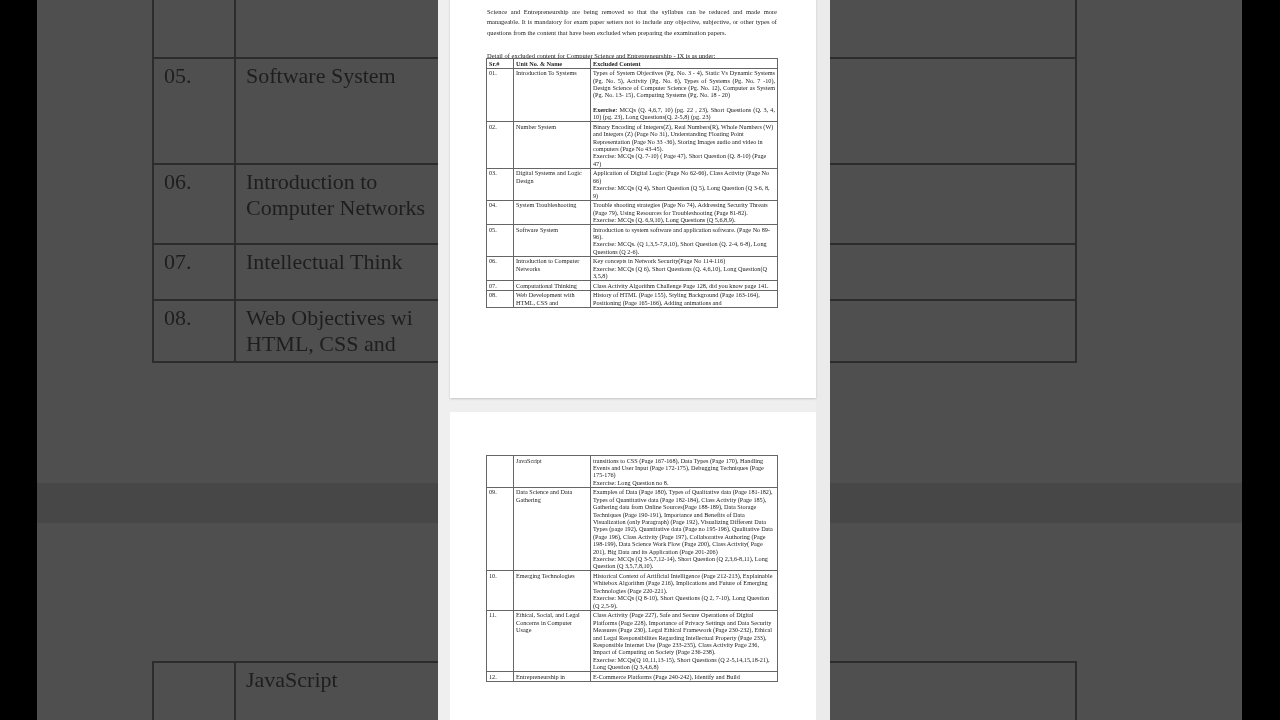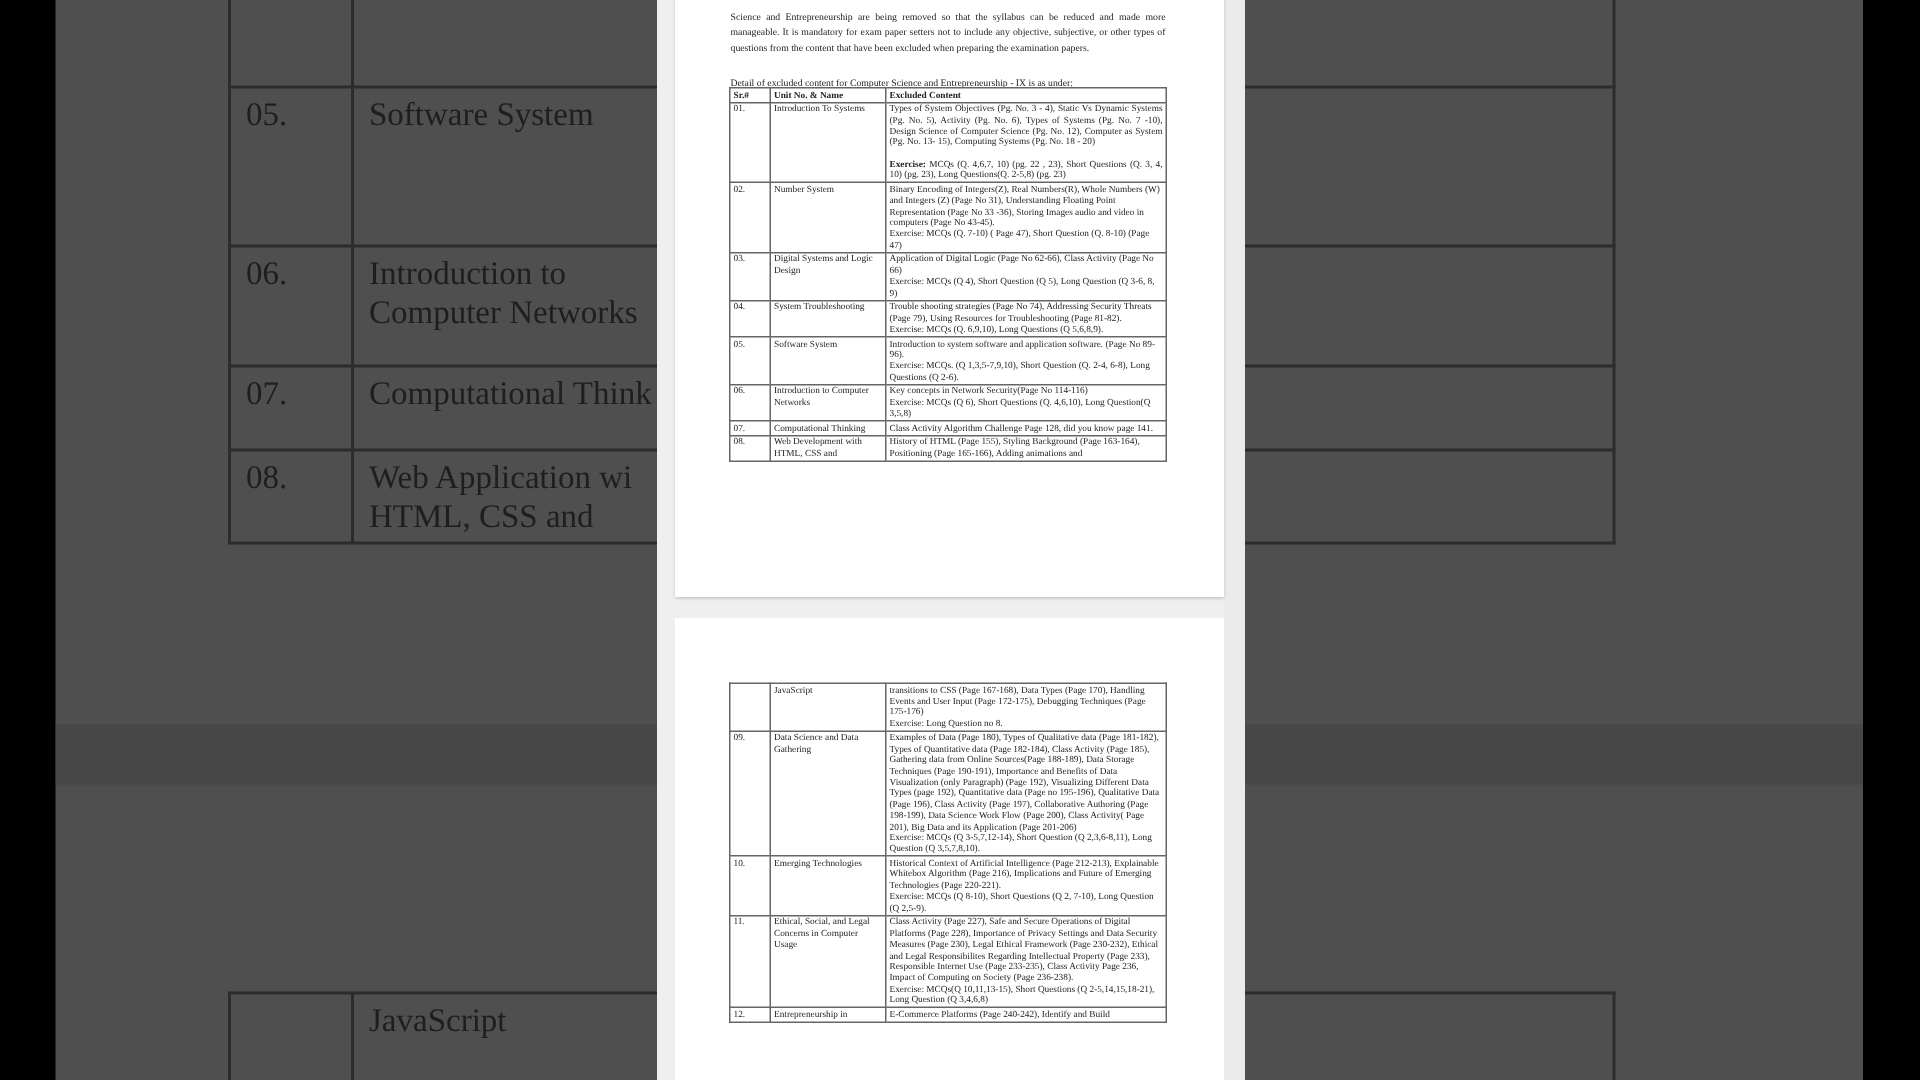--- a/index.html
+++ b/index.html
@@ -77,26 +77,26 @@
 ort Question (Q. 2-4, 6-</td>
     </tr>
     <tr>
       <td class="c1" style="height:70px">06.</td>
       <td class="c2">Introduction to Computer Networks</td>
       <td class="c3" style="white-space:pre-line">ge No 114-116)
 ns (Q. 4,6,10), Long</td>
     </tr>
     <tr>
       <td class="c1" style="height:46px">07.</td>
-      <td class="c2">Computational Think</td>
+      <td class="c2">Intellectual Think</td>
       <td class="c3">ge 128, did you know</td>
     </tr>
     <tr>
       <td class="c1" style="height:46px">08.</td>
-      <td class="c2">Web Application wi HTML, CSS and</td>
+      <td class="c2">Web Objectives wi HTML, CSS and</td>
       <td class="c3" style="white-space:pre-line">Background (Page 163-
 ding animations and</td>
     </tr>
   </tbody>
     </table>
   <div class="bg-sheet-gap"></div>
   <table class="bg-table bottom">
     <tbody>
         <tr>
       <td class="c1" style="height:80px"></td>

